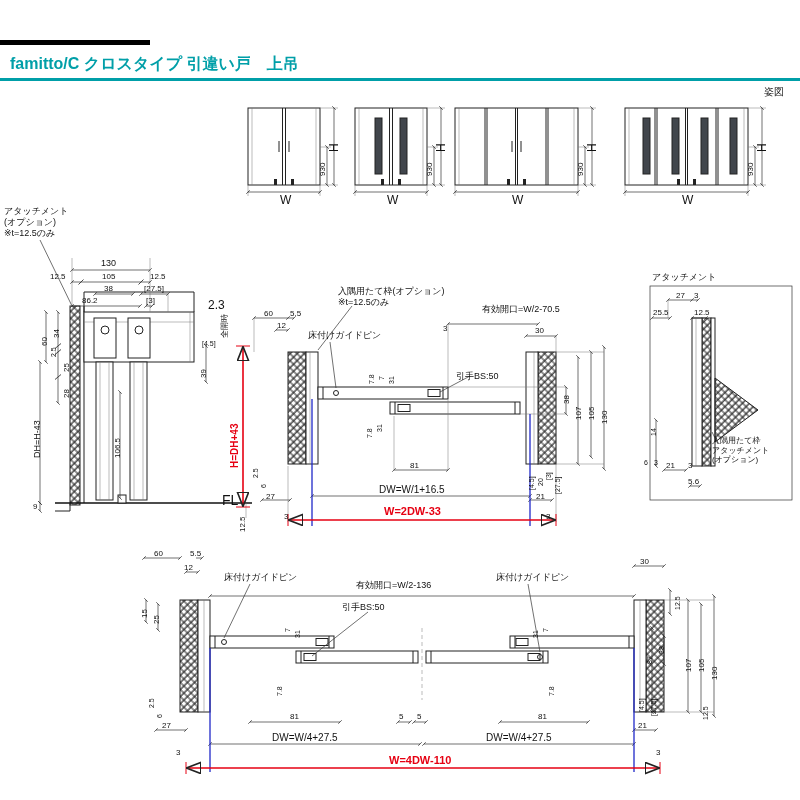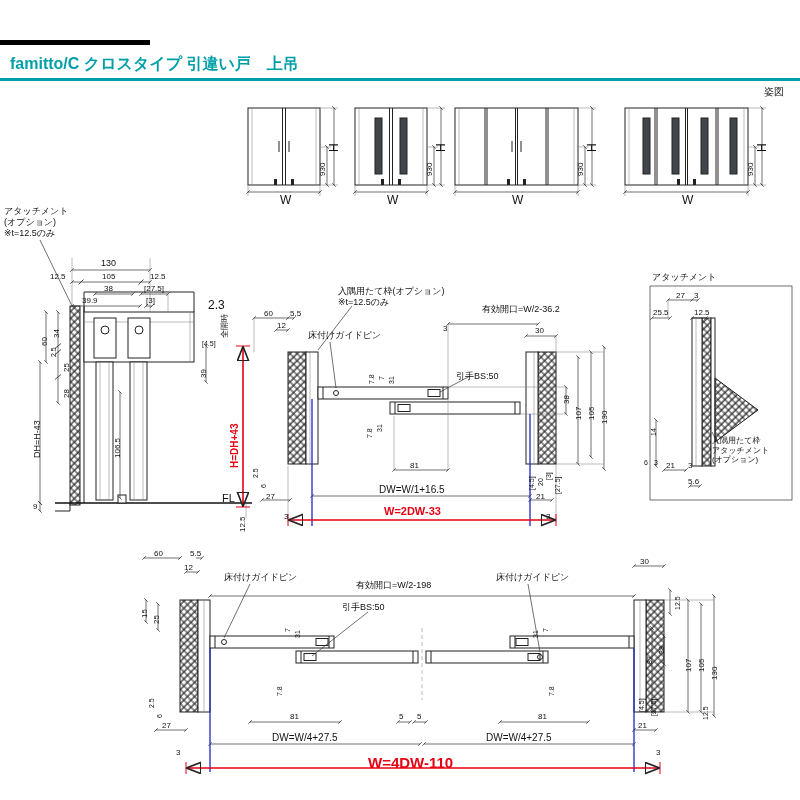--- a/index.html
+++ b/index.html
@@ -337,41 +337,41 @@
       <span class="lbl" style="left: 682px; top: 193px; font-size: 12px;">W</span>
       <span class="lbl" style="left: 4px; top: 206px; font-size: 9px;">アタッチメント
 (オプション)
 ※t=12.5のみ</span>
       <span class="lbl" style="left: 101px; top: 258px; font-size: 9px;">130</span>
       <span class="lbl" style="left: 50px; top: 272px; font-size: 8px;">12.5</span>
       <span class="lbl" style="left: 102px; top: 272px; font-size: 8px;">105</span>
       <span class="lbl" style="left: 150px; top: 272px; font-size: 8px;">12.5</span>
       <span class="lbl" style="left: 104px; top: 284px; font-size: 8px;">38</span>
       <span class="lbl" style="left: 144px; top: 284px; font-size: 8px;">[27.5]</span>
-      <span class="lbl" style="left: 82px; top: 296px; font-size: 8px;">39.9</span>
+      <span class="lbl" style="left: 82px; top: 296px; font-size: 8px;">86.2</span>
       <span class="lbl" style="left: 146px; top: 296px; font-size: 8px;">[3]</span>
       <span class="lbl" style="left: 208px; top: 298px; font-size: 12px;">2.3</span>
       <span class="lbl rot" style="left: 220px; top: 338px; font-size: 8px;">全開時</span>
       <span class="lbl" style="left: 202px; top: 340px; font-size: 7px;">[4.5]</span>
       <span class="lbl rot" style="left: 199px; top: 378px; font-size: 8px;">39</span>
       <span class="lbl rot" style="left: 40px; top: 346px; font-size: 8px;">60</span>
       <span class="lbl rot" style="left: 52px; top: 338px; font-size: 8px;">34</span>
       <span class="lbl rot" style="left: 50px; top: 357px; font-size: 7px;">2.5</span>
       <span class="lbl rot" style="left: 62px; top: 372px; font-size: 8px;">25</span>
       <span class="lbl rot" style="left: 62px; top: 398px; font-size: 8px;">28</span>
       <span class="lbl rot" style="left: 32px; top: 458px; font-size: 9px;">DH=H-43</span>
       <span class="lbl rot" style="left: 113px; top: 458px; font-size: 8px;">106.5</span>
       <span class="lbl" style="left: 33px; top: 502px; font-size: 8px;">9</span>
-      <span class="lbl" style="left: 222px; top: 492px; font-size: 11px;">FL</span>
+      <span class="lbl" style="left: 222px; top: 492px; font-size: 14px;">FL</span>
       <span class="lbl rot" style="left: 238px; top: 532px; font-size: 8px;">12.5</span>
       <span class="lbl rot c-red" style="left: 229px; top: 468px; font-size: 10px;">H=DH+43</span>
       <span class="lbl" style="left: 338px; top: 286px; font-size: 9px;">入隅用たて枠(オプション)
 ※t=12.5のみ</span>
       <span class="lbl" style="left: 308px; top: 330px; font-size: 9px;">床付けガイドピン</span>
-      <span class="lbl" style="left: 482px; top: 304px; font-size: 9px;">有効開口=W/2-36.2</span>
+      <span class="lbl" style="left: 482px; top: 304px; font-size: 9px;">有効開口=W/2-70.5</span>
       <span class="lbl" style="left: 456px; top: 371px; font-size: 9px;">引手BS:50</span>
       <span class="lbl" style="left: 264px; top: 309px; font-size: 8px;">60</span>
       <span class="lbl" style="left: 290px; top: 309px; font-size: 8px;">5.5</span>
       <span class="lbl" style="left: 277px; top: 321px; font-size: 8px;">12</span>
       <span class="lbl" style="left: 443px; top: 324px; font-size: 8px;">3</span>
       <span class="lbl" style="left: 535px; top: 326px; font-size: 8px;">30</span>
       <span class="lbl rot" style="left: 368px; top: 384px; font-size: 7px;">7.8</span>
       <span class="lbl rot" style="left: 378px; top: 380px; font-size: 7px;">7</span>
       <span class="lbl rot" style="left: 388px; top: 384px; font-size: 7px;">31</span>
       <span class="lbl rot" style="left: 376px; top: 432px; font-size: 7px;">31</span>
@@ -404,21 +404,21 @@
       <span class="lbl" style="left: 666px; top: 461px; font-size: 8px;">21</span>
       <span class="lbl" style="left: 688px; top: 461px; font-size: 8px;">3</span>
       <span class="lbl" style="left: 688px; top: 477px; font-size: 8px;">5.6</span>
       <span class="lbl" style="left: 712px; top: 436px; font-size: 8px;">入隅用たて枠
 アタッチメント
 (オプション)</span>
       <span class="lbl" style="left: 154px; top: 549px; font-size: 8px;">60</span>
       <span class="lbl" style="left: 190px; top: 549px; font-size: 8px;">5.5</span>
       <span class="lbl" style="left: 184px; top: 563px; font-size: 8px;">12</span>
       <span class="lbl" style="left: 224px; top: 572px; font-size: 9px;">床付けガイドピン</span>
-      <span class="lbl" style="left: 356px; top: 580px; font-size: 9px;">有効開口=W/2-198</span>
+      <span class="lbl" style="left: 356px; top: 580px; font-size: 9px;">有効開口=W/2-136</span>
       <span class="lbl" style="left: 342px; top: 602px; font-size: 9px;">引手BS:50</span>
       <span class="lbl" style="left: 496px; top: 572px; font-size: 9px;">床付けガイドピン</span>
       <span class="lbl" style="left: 640px; top: 557px; font-size: 8px;">30</span>
       <span class="lbl rot" style="left: 674px; top: 610px; font-size: 7px;">12.5</span>
       <span class="lbl rot" style="left: 140px; top: 618px; font-size: 8px;">15</span>
       <span class="lbl rot" style="left: 152px; top: 624px; font-size: 8px;">25</span>
       <span class="lbl rot" style="left: 284px; top: 632px; font-size: 7px;">7</span>
       <span class="lbl rot" style="left: 294px; top: 638px; font-size: 7px;">31</span>
       <span class="lbl rot" style="left: 276px; top: 696px; font-size: 7px;">7.8</span>
       <span class="lbl rot" style="left: 532px; top: 638px; font-size: 7px;">31</span>
@@ -437,15 +437,15 @@
       <span class="lbl rot" style="left: 650px; top: 716px; font-size: 7px;">[27.5]</span>
       <span class="lbl rot" style="left: 702px; top: 720px; font-size: 7px;">12.5</span>
       <span class="lbl rot" style="left: 148px; top: 708px; font-size: 7px;">2.5</span>
       <span class="lbl rot" style="left: 156px; top: 718px; font-size: 7px;">6</span>
       <span class="lbl" style="left: 162px; top: 721px; font-size: 8px;">27</span>
       <span class="lbl" style="left: 176px; top: 748px; font-size: 8px;">3</span>
       <span class="lbl" style="left: 638px; top: 721px; font-size: 8px;">21</span>
       <span class="lbl" style="left: 656px; top: 748px; font-size: 8px;">3</span>
       <span class="lbl" style="left: 272px; top: 732px; font-size: 10px;">DW=W/4+27.5</span>
       <span class="lbl" style="left: 486px; top: 732px; font-size: 10px;">DW=W/4+27.5</span>
-      <span class="lbl c-red" style="left: 368px; top: 754px; font-size: 15px;">W=4DW-110</span>
+      <span class="lbl c-red" style="left: 389px; top: 754px; font-size: 11px;">W=4DW-110</span>
     </div>
 </div>
 
 </body></html>

